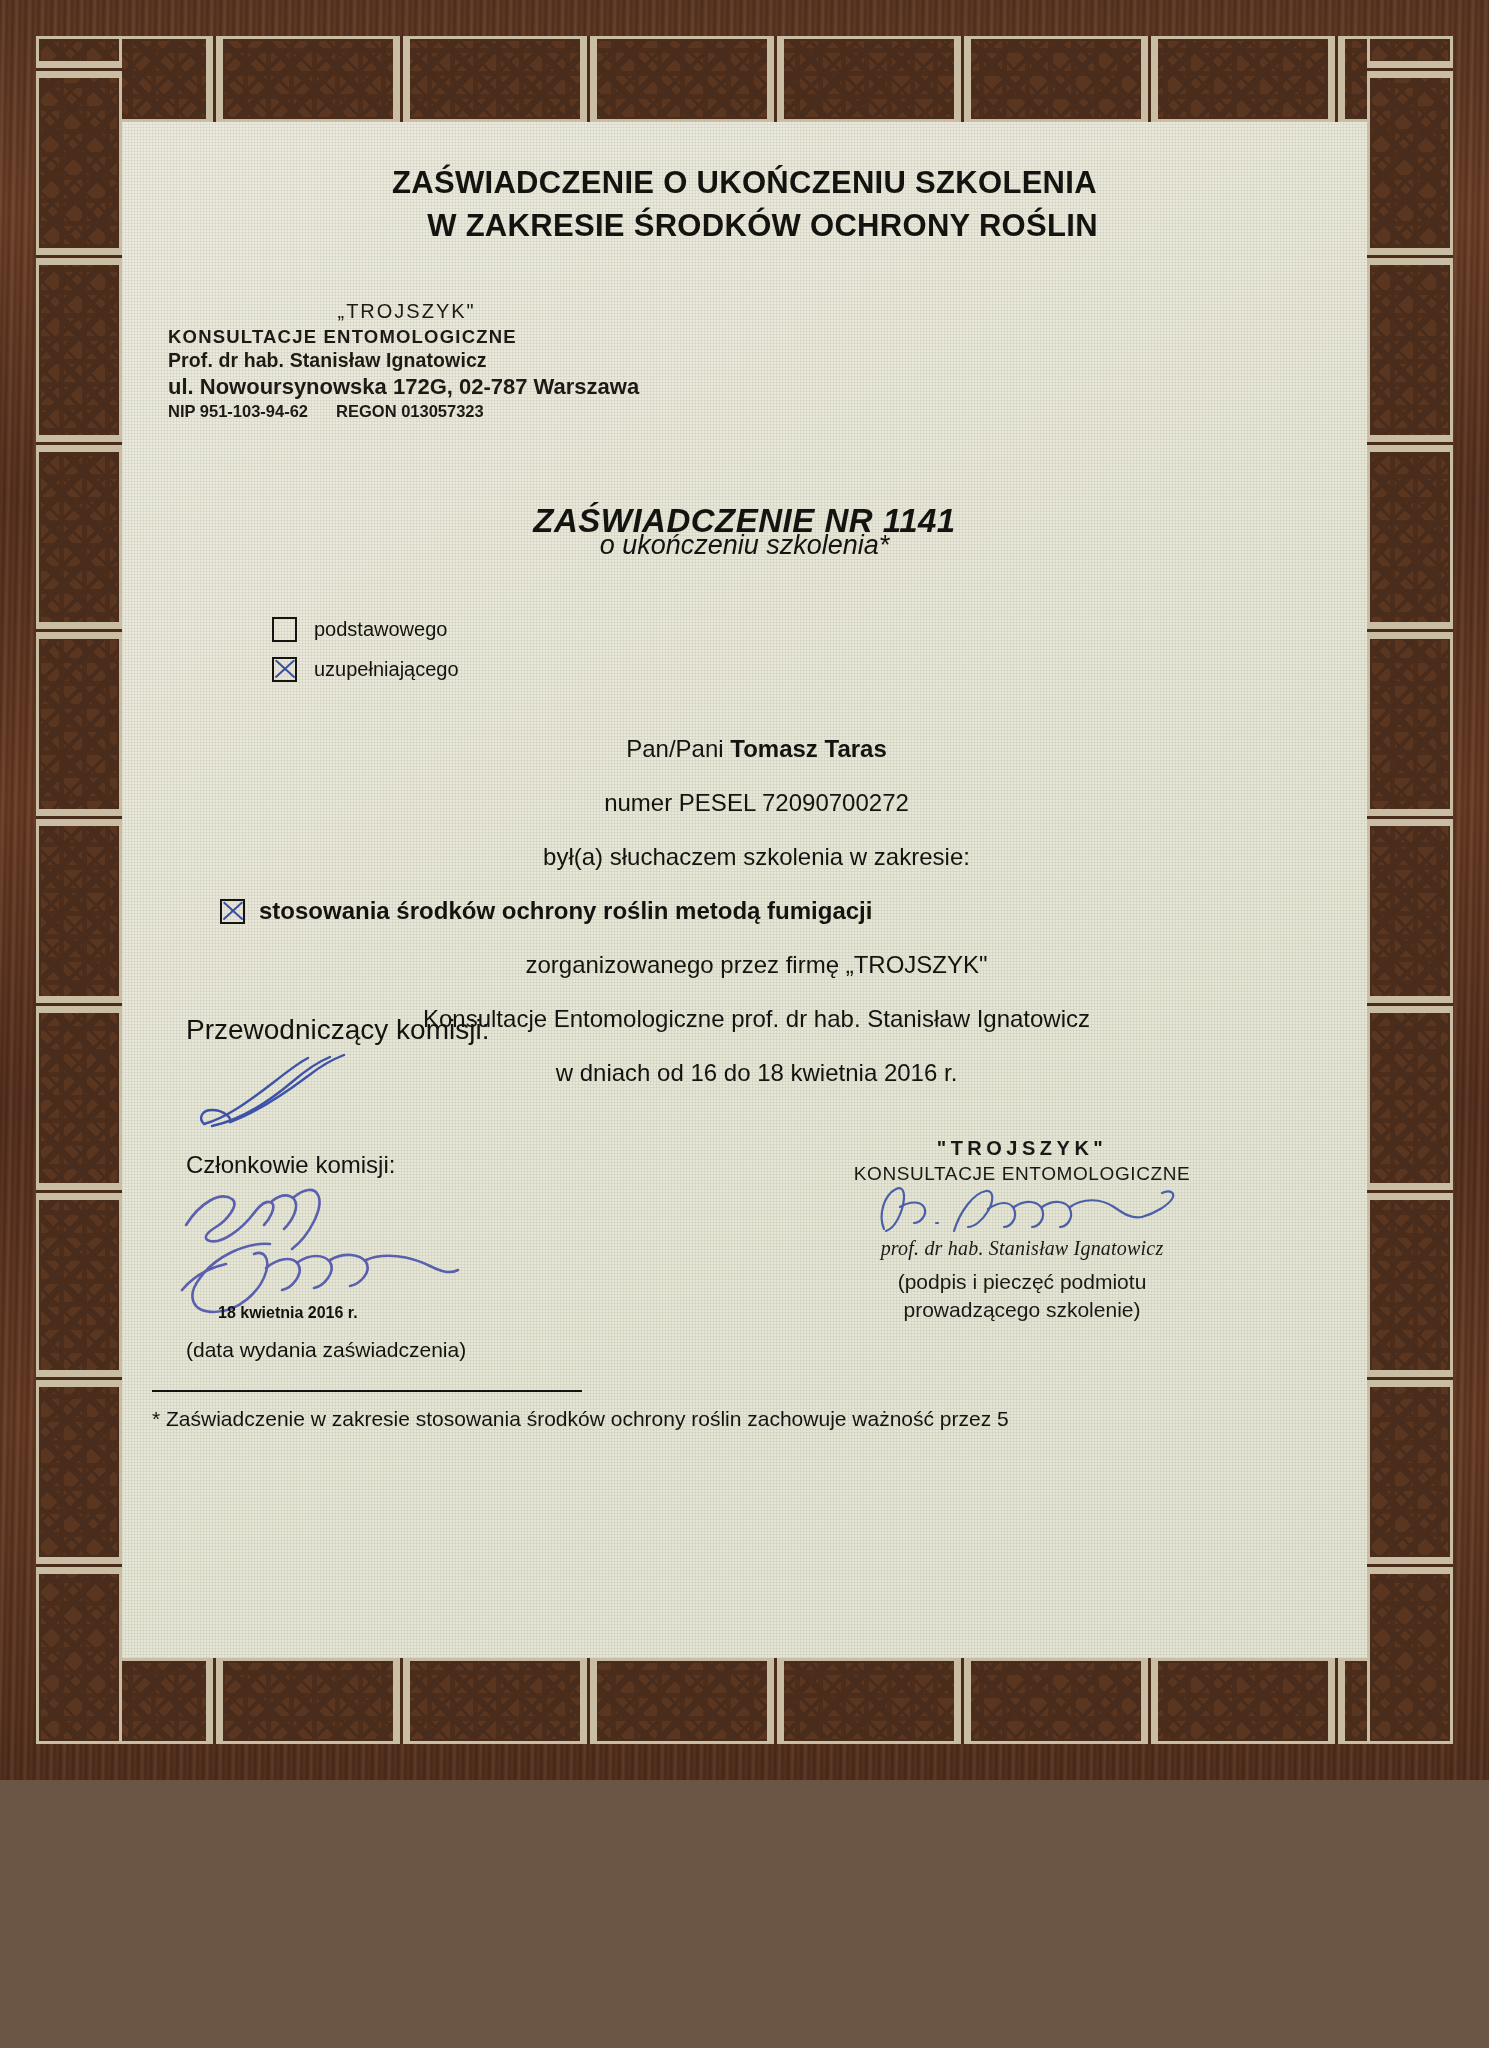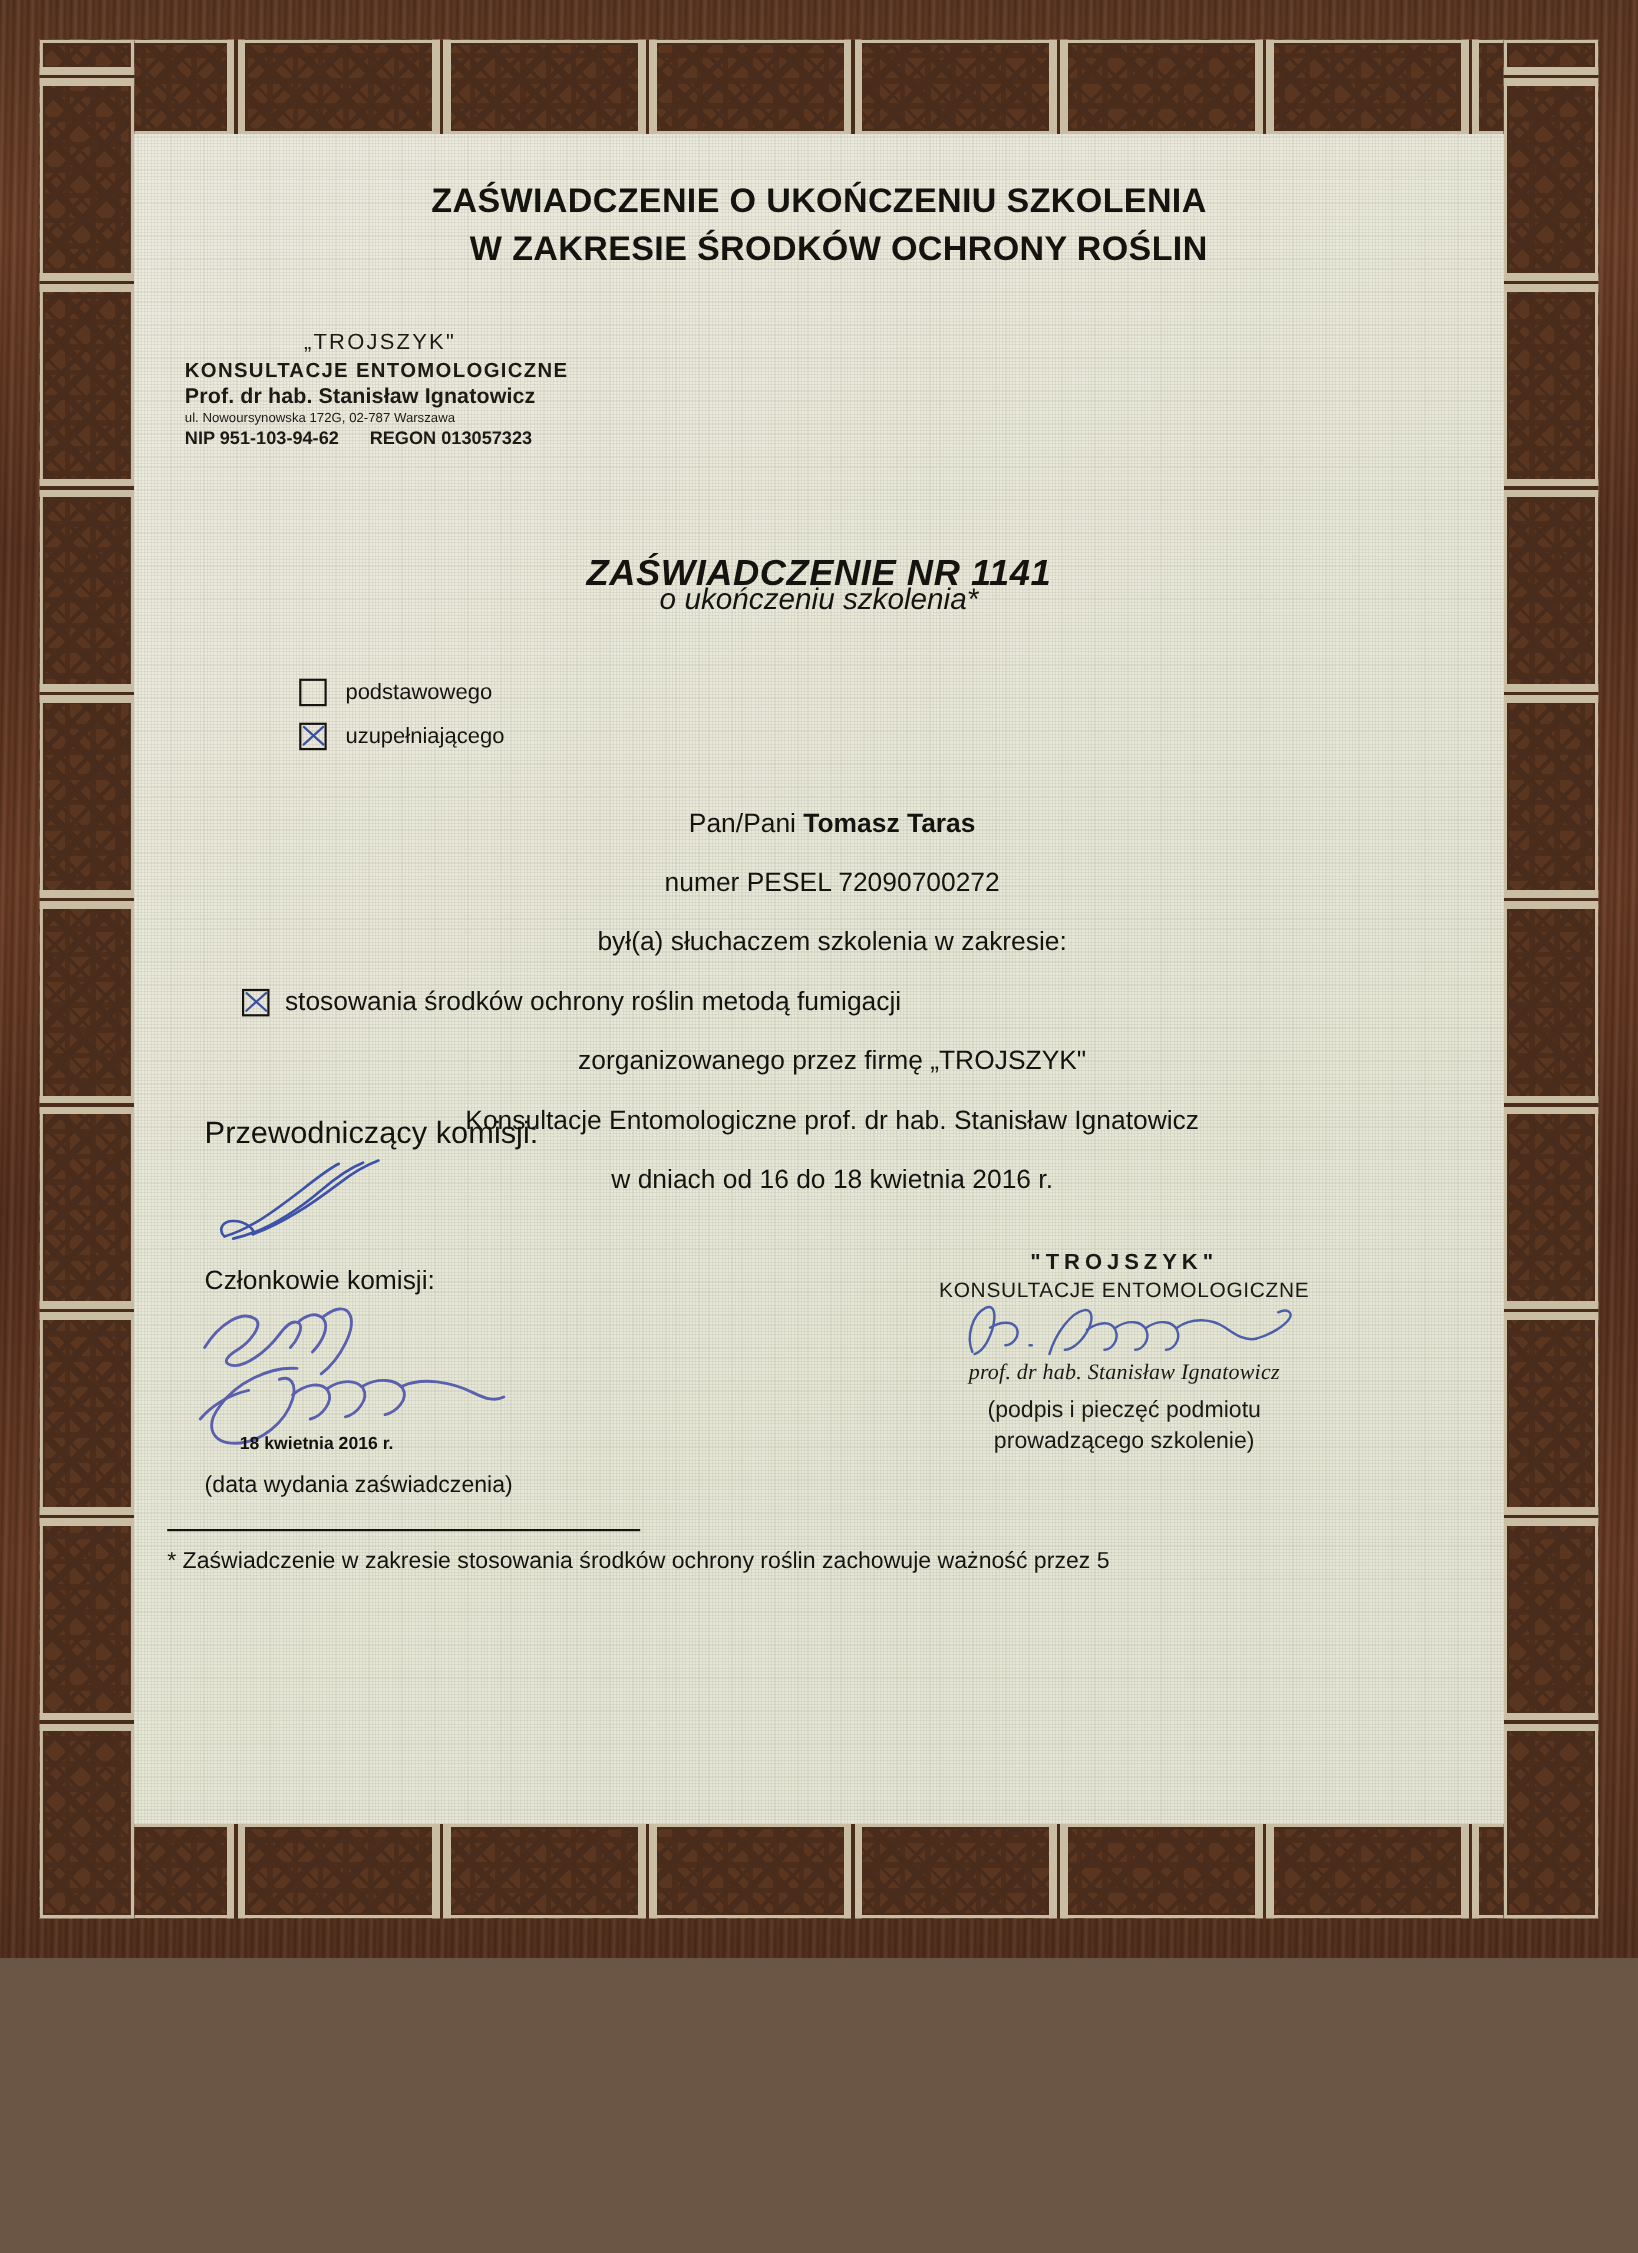--- a/index.html
+++ b/index.html
@@ -142,22 +142,22 @@
     letter-spacing: 1.2px;
     white-space: nowrap;
   }
   .org-person {
     font-size: 19.5px;
     font-weight: bold;
     letter-spacing: 0.1px;
     white-space: nowrap;
   }
   .org-addr {
-    font-size: 12px;
-    font-weight: normal;
+    font-size: 22px;
+    font-weight: bold;
     white-space: nowrap;
   }
   .org-ids {
     font-size: 16.5px;
     font-weight: bold;
     white-space: nowrap;
   }
   .org-ids .gap { display:inline-block; width: 28px; }
 
   .cert-no {
@@ -229,21 +229,21 @@
   .body-lines b { font-weight: bold; }
 
   .scope-row {
     display: flex;
     align-items: center;
     padding-left: 34px;
     height: 54px;
   }
   .scope-row .cbox { margin-right: 14px; }
   .scope-text {
-    font-weight: normal;
+    font-weight: bold;
     font-size: 24px;
     white-space: nowrap;
   }
 
   
   .sig-chair-label {
     position: absolute;
     left: 64px;
     top: 892px;
     font-size: 28px;

